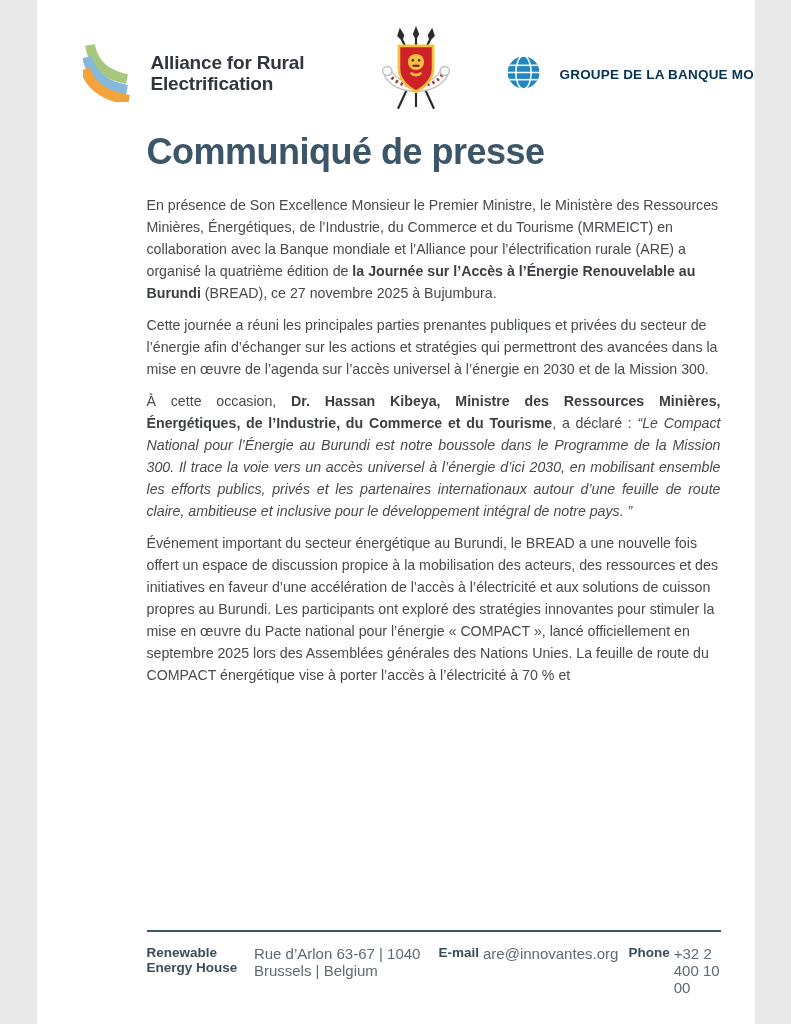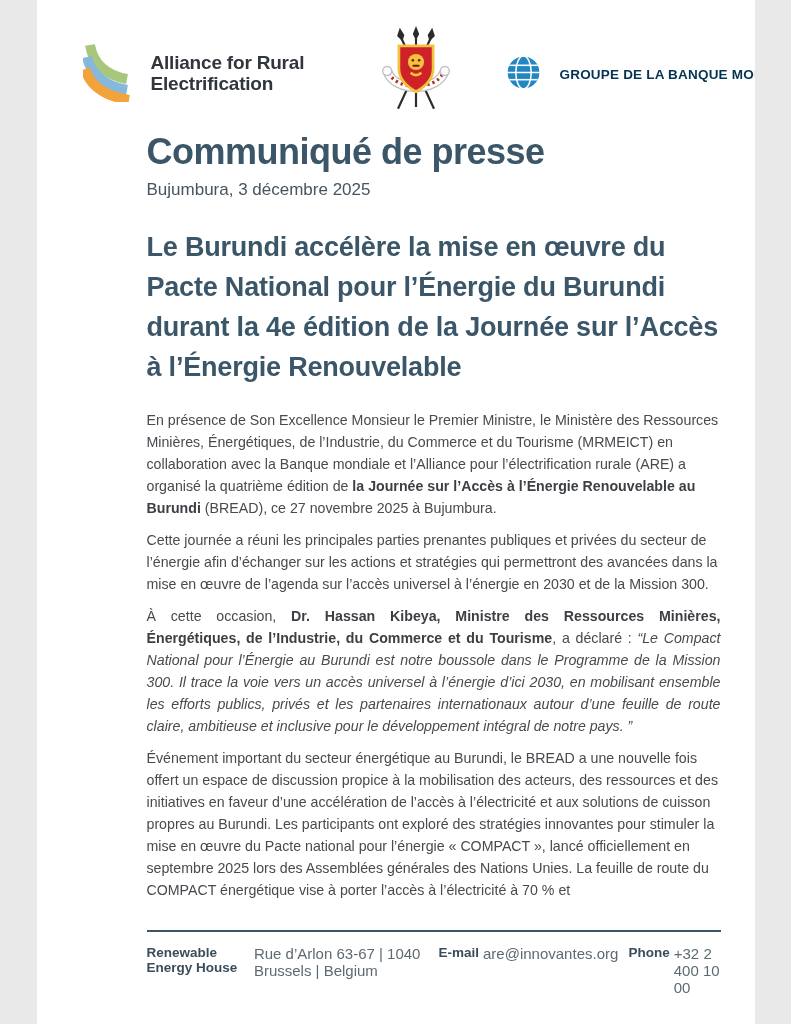--- a/index.html
+++ b/index.html
@@ -139,22 +139,20 @@
           <circle cx="18" cy="18" r="16" fill="none" stroke="#ffffff" stroke-width="1"></circle>
         </svg>
       </span>
       <span class="wb-label">GROUPE DE LA BANQUE MONDIALE</span>
     </div>
 
   </div>
 
   <div class="content">
     <h1 class="title">Communiqué de presse</h1>
-    <div class="dateline">Bujumbura, 3 décembre 2025</div>
-    <h2 class="headline">Le Burundi accélère la mise en œuvre du Pacte National pour l’Énergie du Burundi durant la 4e édition de la Journée sur l’Accès à l’Énergie Renouvelable</h2>
 
     <div class="body-text">
       <p class="first"><span>En présence de Son Excellence Monsieur le Premier Ministre, le Ministère des Ressources Minières, Énergétiques, de l’Industrie, du Commerce et du Tourisme (MRMEICT) en collaboration avec la Banque mondiale et l’Alliance pour l’électrification rurale (ARE) a organisé la quatrième édition de </span><strong>la Journée sur l’Accès à l’Énergie Renouvelable au Burundi</strong><span> (BREAD), ce 27 novembre 2025 à Bujumbura.</span></p>
 
       <p>Cette journée a réuni les principales parties prenantes publiques et privées du secteur de l’énergie afin d’échanger sur les actions et stratégies qui permettront des avancées dans la mise en œuvre de l’agenda sur l’accès universel à l’énergie en 2030 et de la Mission 300.</p>
 
       <p class="justified"><span>À cette occasion, </span><strong>Dr. Hassan Kibeya, Ministre des Ressources Minières, Énergétiques, de l’Industrie, du Commerce et du Tourisme</strong><span>, a déclaré : </span><em>“Le Compact National pour l’Énergie au Burundi est notre boussole dans le Programme de la Mission 300. Il trace la voie vers un accès universel à l’énergie d’ici 2030, en mobilisant ensemble les efforts publics, privés et les partenaires internationaux autour d’une feuille de route claire, ambitieuse et inclusive pour le développement intégral de notre pays. ”</em></p>
 
       <p>Événement important du secteur énergétique au Burundi, le BREAD a une nouvelle fois offert un espace de discussion propice à la mobilisation des acteurs, des ressources et des initiatives en faveur d’une accélération de l’accès à l’électricité et aux solutions de cuisson propres au Burundi. Les participants ont exploré des stratégies innovantes pour stimuler la mise en œuvre du Pacte national pour l’énergie « COMPACT », lancé officiellement en septembre 2025 lors des Assemblées générales des Nations Unies. La feuille de route du COMPACT énergétique vise à porter l’accès à l’électricité à 70 % et</p>
     </div>

